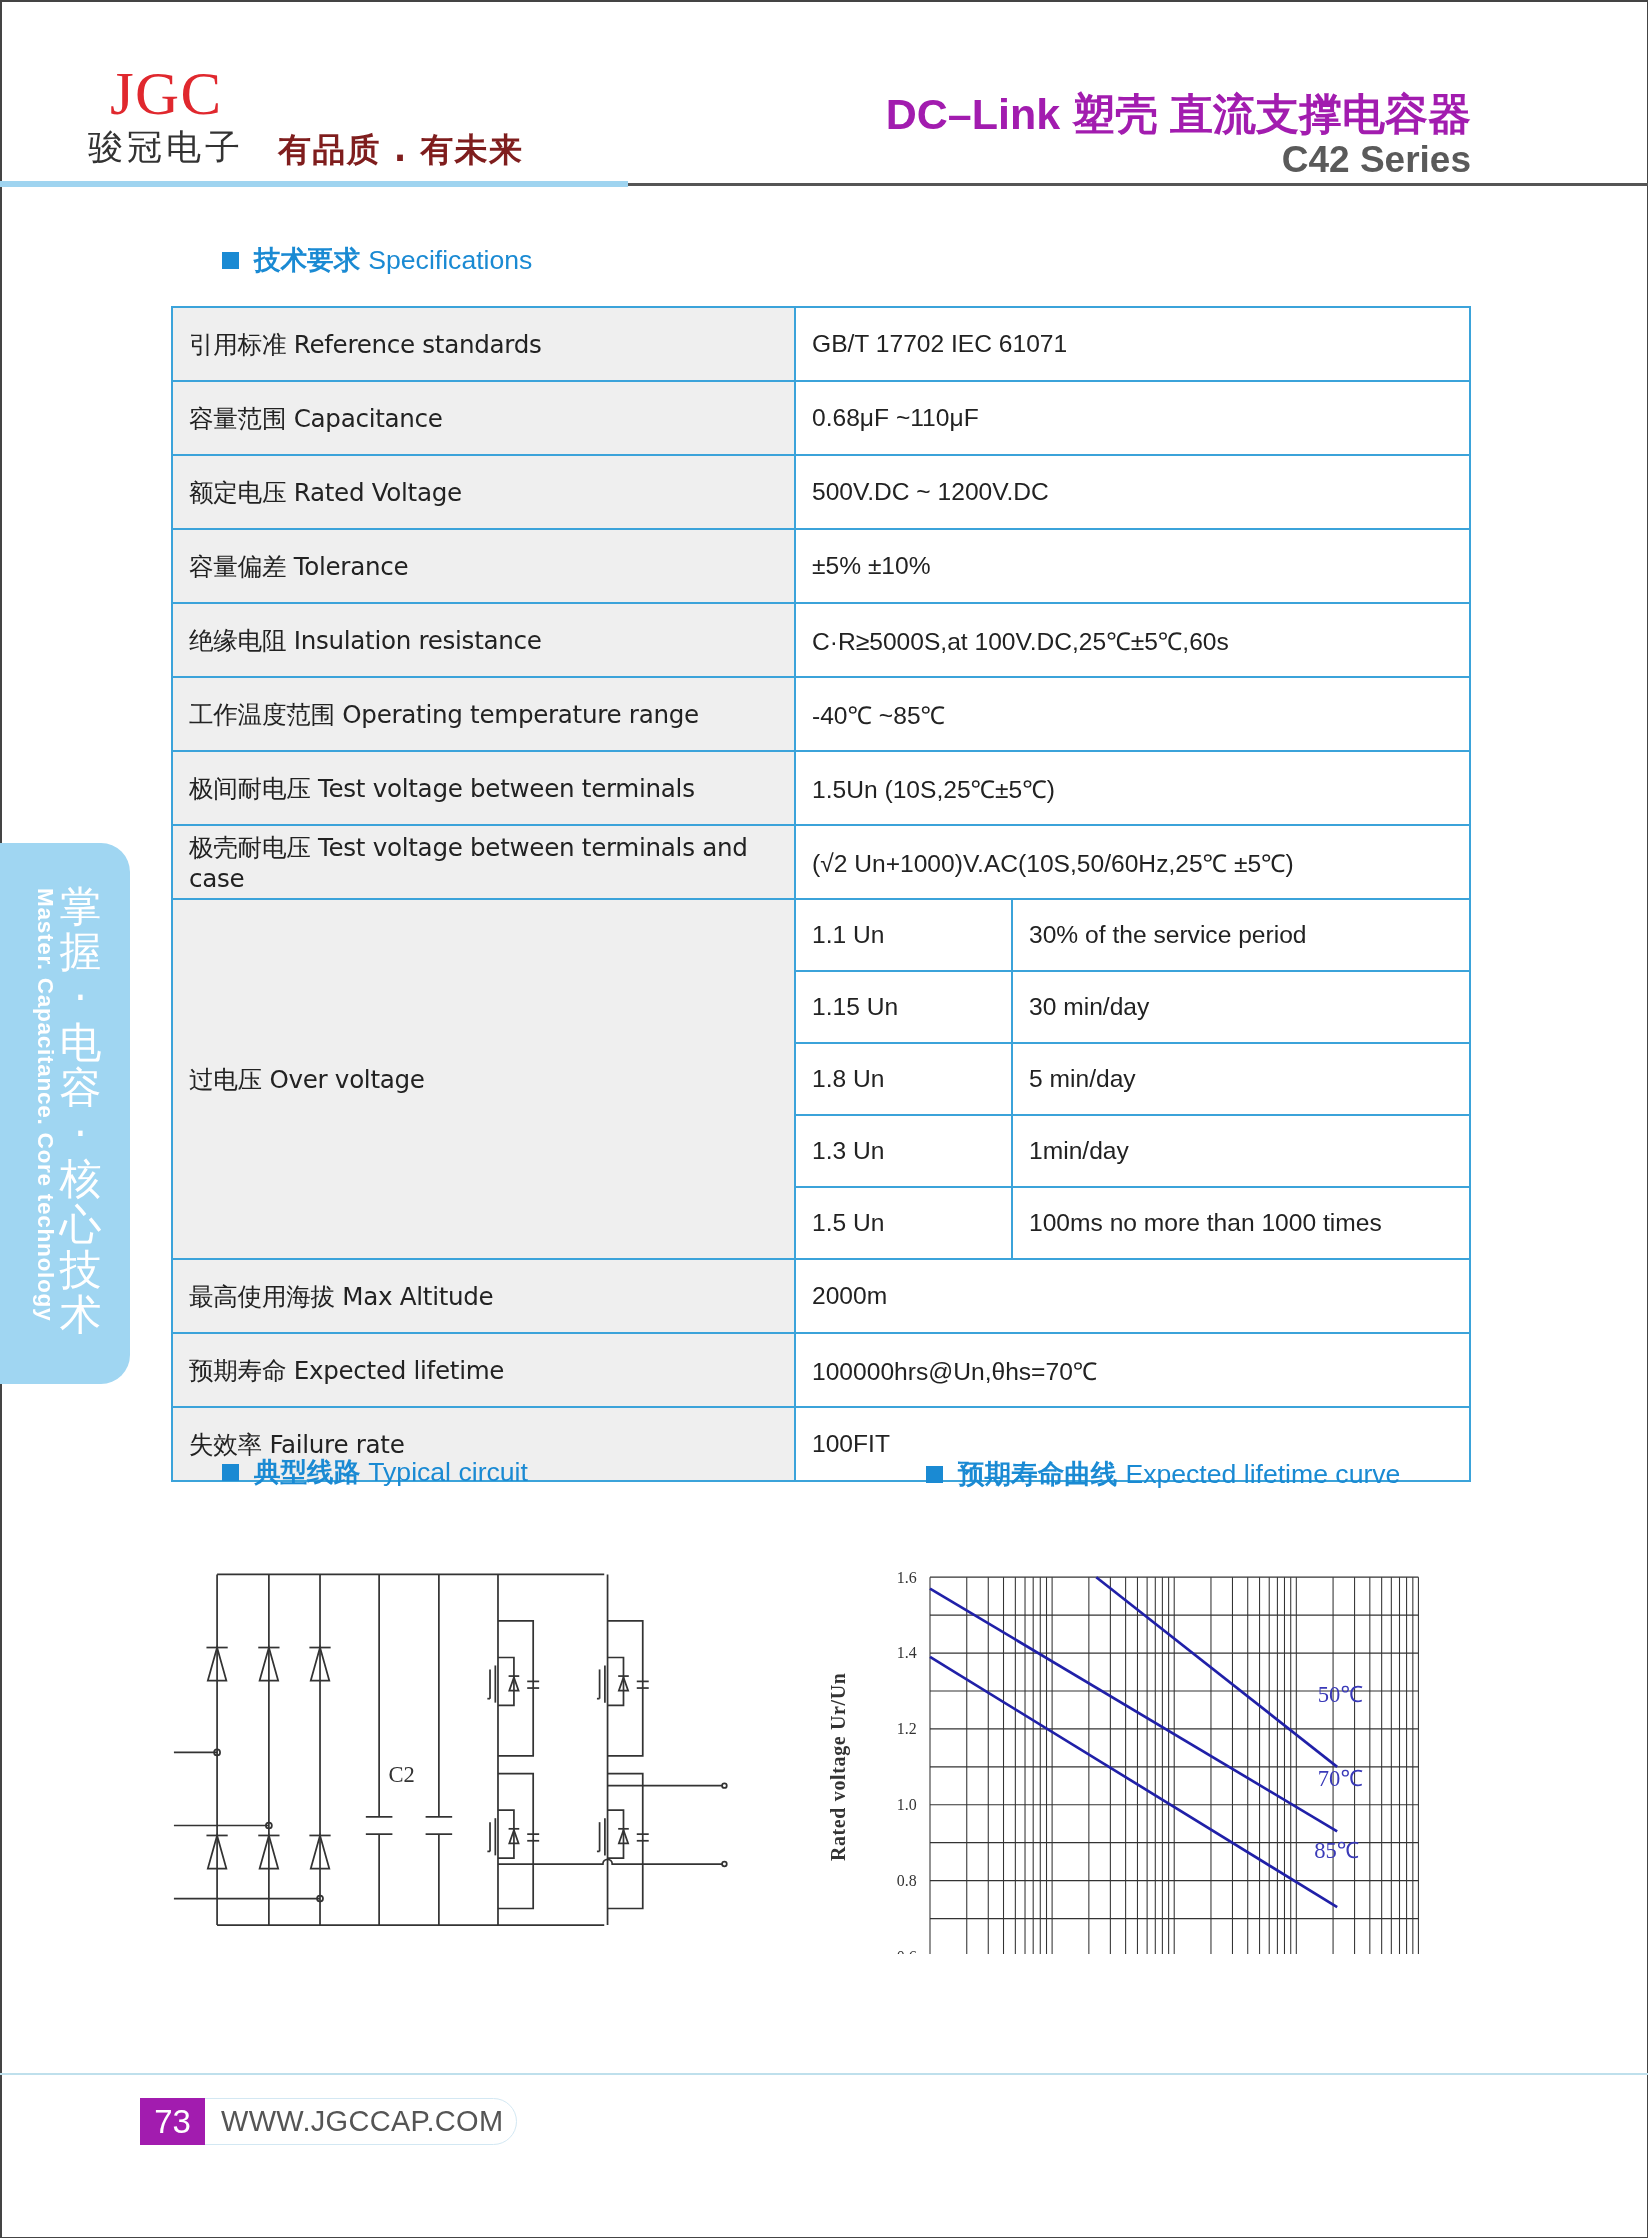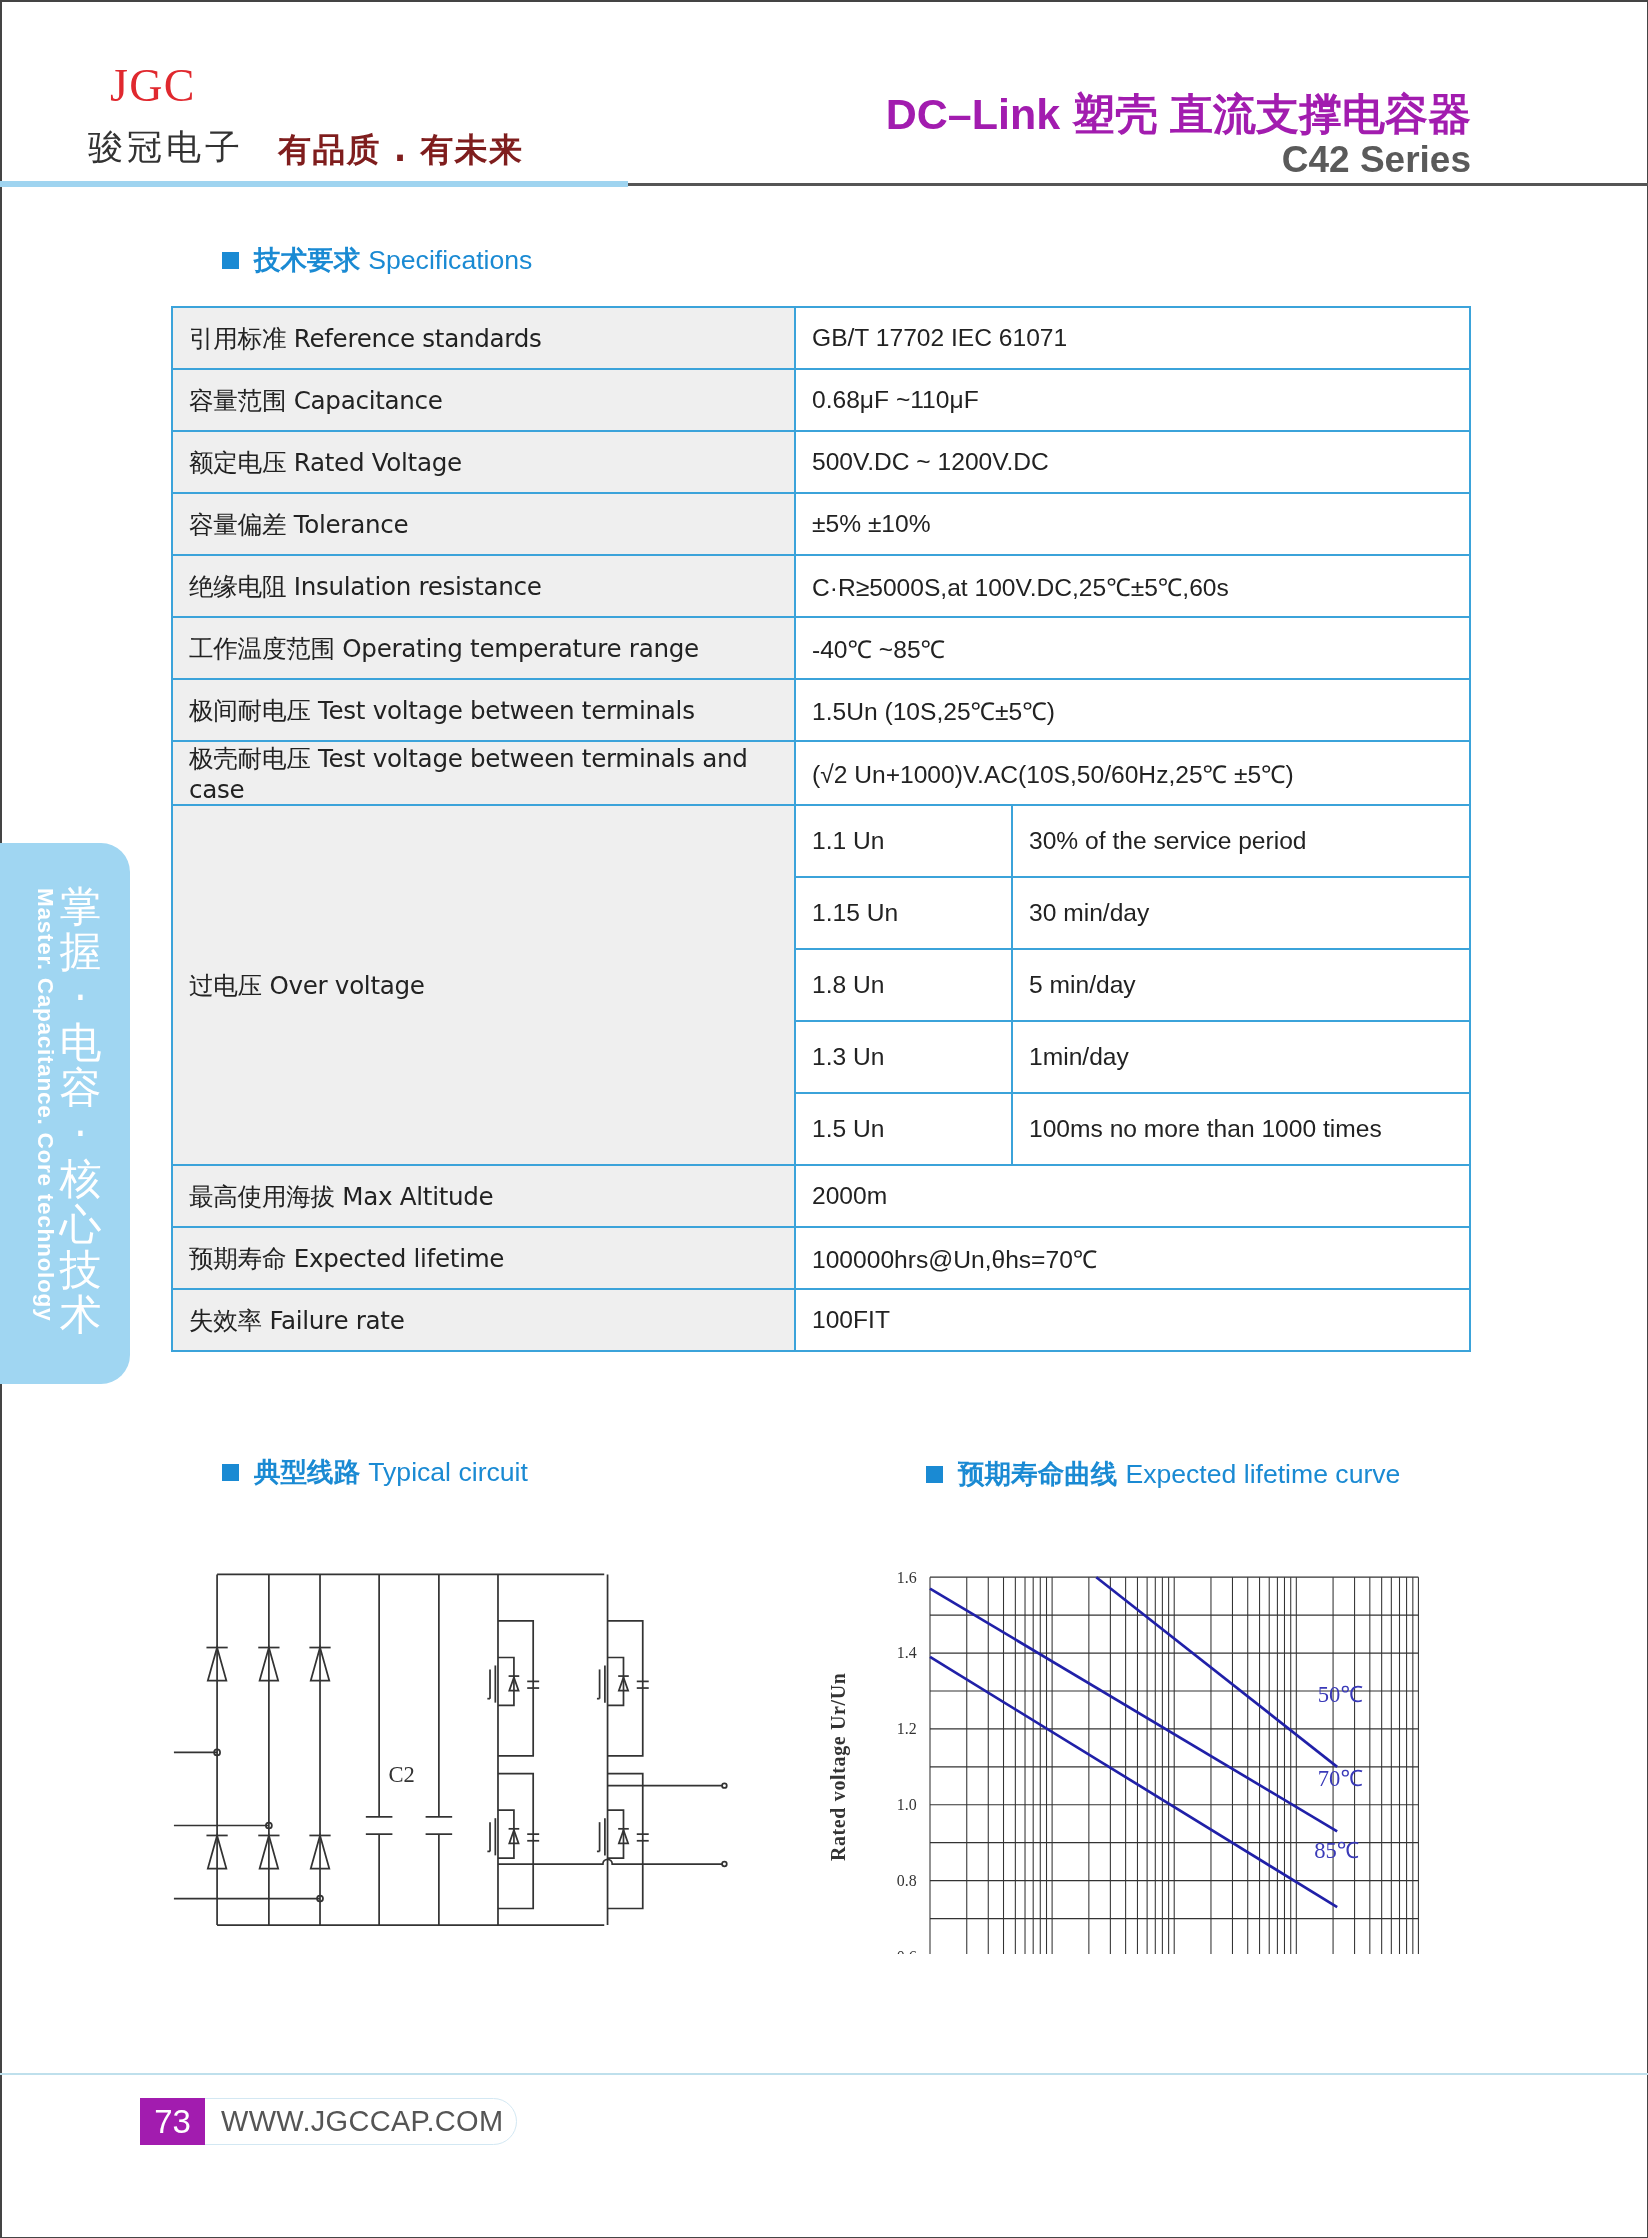--- a/index.html
+++ b/index.html
@@ -1,40 +1,40 @@
 <!DOCTYPE html>
 <html style="font-size:10.6px"><head>
 <meta charset="utf-8">
 <style>
   * { box-sizing: border-box; margin: 0; padding: 0; }
   html, body { width: 1649px; height: 2239px; background: #ffffff; overflow: hidden; }
   body { position: relative; font-family: "DejaVu Sans", "Liberation Sans", sans-serif; color: #222; }
   .frame { position: absolute; left: 0; top: 0; width: 1649px; height: 2239px; border: 2.7px solid #444; border-right-width: 2px; pointer-events: none; }
 
   
-  .logo-jgc { position: absolute; left: 110px; top: 63px; font-family: "Liberation Serif", "DejaVu Serif", serif; font-size: 46px; color: #e0282e; letter-spacing: 1.3px; line-height: 1; }
+  .logo-jgc { position: absolute; left: 110px; top: 63px; font-family: "Liberation Serif", "DejaVu Serif", serif; font-size: 61px; color: #e0282e; letter-spacing: 1.3px; line-height: 1; }
   .logo-cn { position: absolute; left: 88px; top: 130px; font-size: 35px; color: #333; letter-spacing: 4px; line-height: 1; }
   .slogan { position: absolute; left: 278px; top: 133px; font-size: 33px; color: #7f1d1d; font-weight: bold; letter-spacing: 1.3px; line-height: 1; }
   .title-cn { position: absolute; right: 178px; top: 93px; font-family: "Liberation Sans", sans-serif; font-weight: bold; font-size: 43px; color: #a21caf; line-height: 1; white-space: nowrap; text-align: center; }
   .title-series { position: absolute; right: 178px; top: 141px; font-family: "Liberation Sans", sans-serif; font-weight: bold; font-size: 37px; color: #5a5a5a; line-height: 1; }
   .hdr-line-blue { position: absolute; left: 0; top: 181px; width: 628px; height: 6px; background: #9fd4f0; }
   .hdr-line-gray { position: absolute; left: 628px; top: 183px; right: 0; height: 2.7px; background: #555; }
 
   
   .sec-head { position: absolute; display: flex; align-items: center; font-size: 26.6px; line-height: 1; white-space: nowrap; padding-left: 48px; }
   .sec-head .sq { width: 17.3px; height: 17.3px; background: #1a8ad3; margin-right: 14.6px; }
   .sec-head .cn { color: #1a8ad3; font-weight: bold; margin-right: 8px; }
   .sec-head .en { color: #1a8ad3; font-family: "Liberation Sans", sans-serif; }
 
   
   .spec-table { position: absolute; left: 171px; top: 306px; width: 1300px; border-collapse: collapse; }
   .spec-table td { border: 2px solid #3ba3da; font-size: 24.6px; vertical-align: middle; }
   .spec-table td.lbl { background: #efefef; width: 623px; padding-left: 16px; color: #222; font-family: "DejaVu Sans", sans-serif; letter-spacing: -0.3px; }
   .spec-table td.val { padding-left: 16px; font-family: "Liberation Sans", sans-serif; color: #222; }
-  .spec-table tr.main td { height: 62px; }
+  .spec-table tr.main td { height: 74px; }
   .spec-table tr.sub td { height: 72px; }
   .spec-table td.subk { width: 217px; }
 
   
   .side-tab { position: absolute; left: 0; top: 843px; width: 130px; height: 541px; background: #a0d6f2; border-radius: 0 29px 29px 0; }
   .side-cn { position: absolute; left: 54px; top: 884px; width: 53px; font-size: 42px; color: #fff; line-height: 1.08; text-align: center; }
   .side-en { position: absolute; left: 32px; top: 888px; writing-mode: vertical-rl; font-family: "Liberation Sans", sans-serif; font-weight: bold; font-size: 22.6px; color: #fff; letter-spacing: 0.7px; white-space: nowrap; }
 
   
   .circuit { position: absolute; left: 159px; top: 1528px; width: 585px; height: 425px; }

